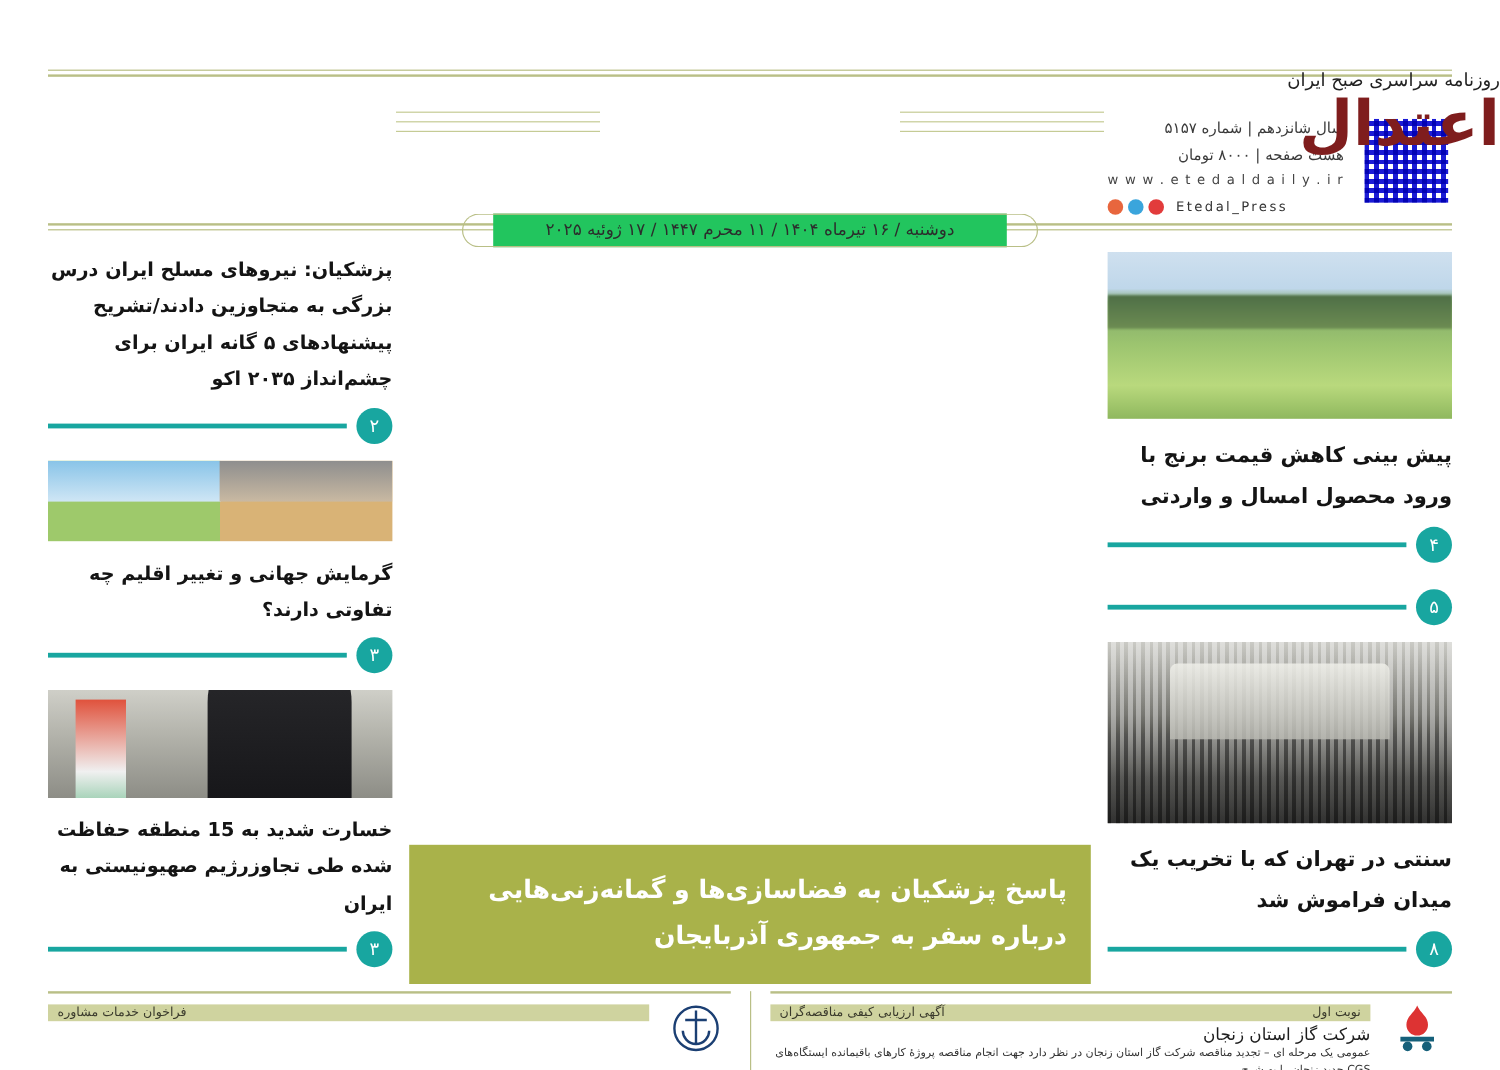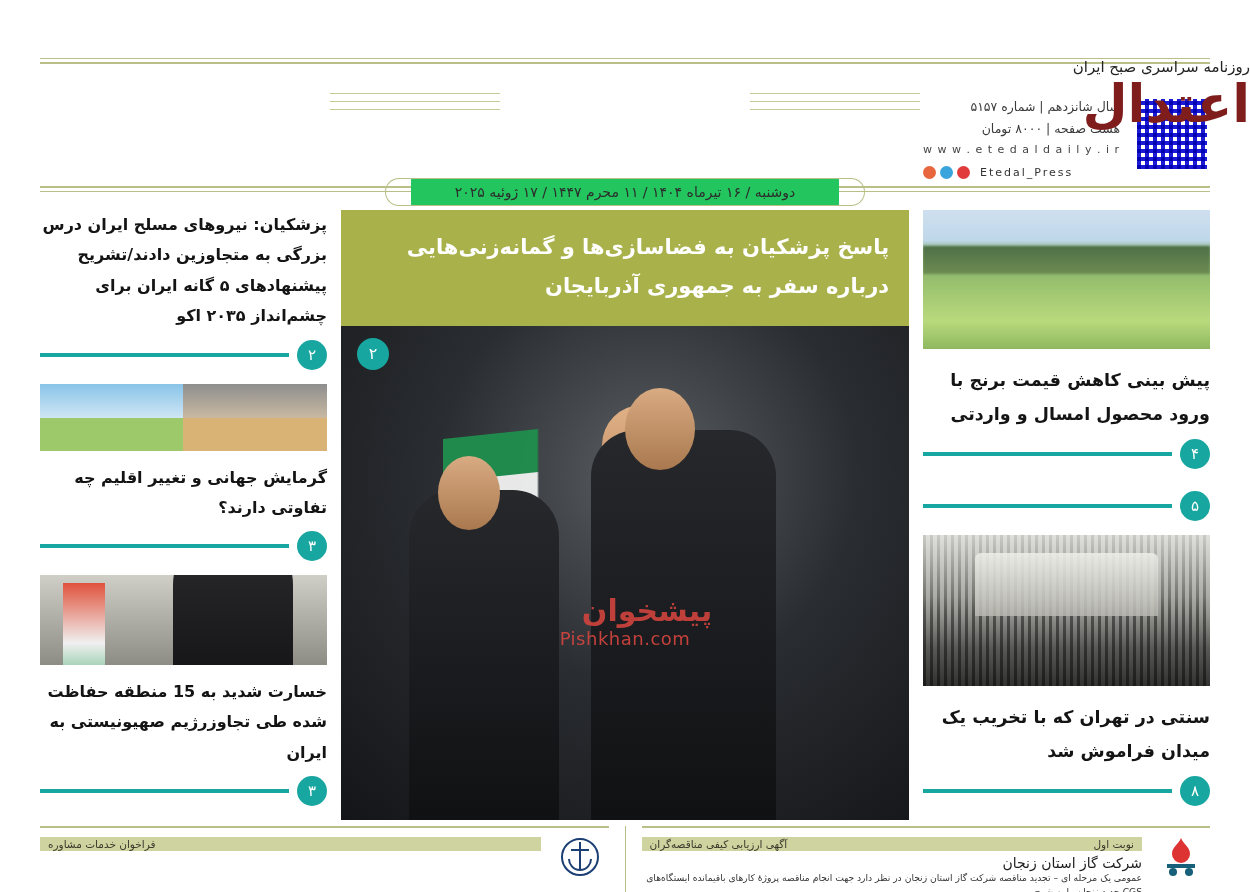--- a/index.html
+++ b/index.html
@@ -55,21 +55,21 @@
   .date-pill:before, .date-pill:after {
     content:""; position:absolute; top:-1px; bottom:-1px; width:26px;
     border:1px solid #b9bf86;
   }
   .date-pill:before { left:-26px; border-right:none; border-radius:18px 0 0 18px; }
   .date-pill:after { right:-26px; border-left:none; border-radius:0 18px 18px 0; }
 
   
   .content { position:absolute; top:210px; left:40px; right:40px; height:610px; display:flex; gap:14px; direction:rtl; }
   .col-right { width:295px; display:flex; flex-direction:column; }
-  .col-center { width:584px; display:flex; flex-direction:column; }
+  .col-center { width:584px; display:flex; flex-direction:row;align-items:flex-end; }
   .col-left  { width:295px; display:flex; flex-direction:column; }
 
   
   .lead-text { font-size:17.5px; line-height:1.95; color:#141414; font-weight:bold; text-align:right; }
   .badge-row { display:flex; align-items:center; gap:8px; margin:8px 0 14px; }
   .badge {
     width:30px; height:30px; border-radius:50%; background:#18a6a0; color:#fff;
     display:flex; align-items:center; justify-content:center; font-size:15px; flex:0 0 auto;
   }
   .badge-line { flex:1; height:4px; background:#18a6a0; }

